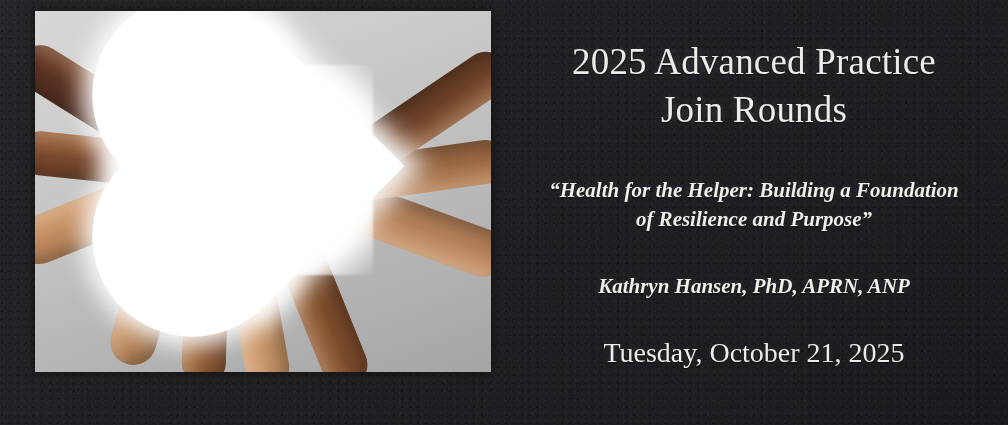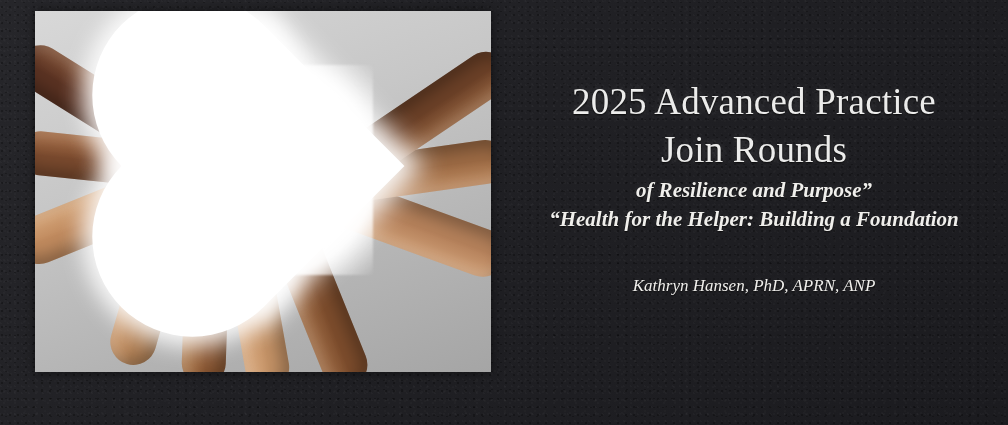--- a/index.html
+++ b/index.html
@@ -93,40 +93,39 @@
   }
   .title {
     position: absolute;
     left: 0; right: 0;
     top: 38px;
     font-size: 37px;
     line-height: 48px;
     letter-spacing: 0.2px;
     color: #ececeb;
     text-shadow: 0 1px 2px rgba(0,0,0,0.85), 0 0 8px rgba(255,255,255,0.16);
-    margin-top: 40px;
   }
   .quote {
     position: absolute;
     left: 6px; right: 6px;
     top: 176px;
     font-size: 21px;
     line-height: 29px;
     font-weight: bold;
     font-style: italic;
     color: #f0efec;
     text-shadow: 0 1px 2px rgba(0,0,0,0.9), 0 0 6px rgba(255,255,255,0.14);
   }
   .presenter {
     position: absolute;
     left: 0; right: 0;
     top: 272px;
-    font-size: 17px;
+    font-size: 21px;
     line-height: 28px;
-    font-weight: normal;
+    font-weight: bold;
     font-style: italic;
     color: #f0efec;
     text-shadow: 0 1px 2px rgba(0,0,0,0.9), 0 0 6px rgba(255,255,255,0.14);
   }
   .datetime {
     position: absolute;
     left: 0; right: 0;
     top: 334px;
     font-size: 28px;
     line-height: 37px;
@@ -164,23 +163,24 @@
   </div>
 
   <div class="text-col">
 
     <div class="title">
       <div>2025 Advanced Practice</div>
       <div>Join Rounds</div>
     </div>
 
     <div class="quote">
+      <div>“Health for the Helper: Building a Foundation</div>
       <div>of Resilience and Purpose”</div>
-      <div>“Health for the Helper: Building a Foundation</div>
     </div>
 
     <div class="presenter">Kathryn Hansen, PhD, APRN, ANP</div>
 
     <div class="datetime">
+      <div>Tuesday, October 21, 2025</div>
     </div>
 
   </div>
 </div>
 
 </body></html>

